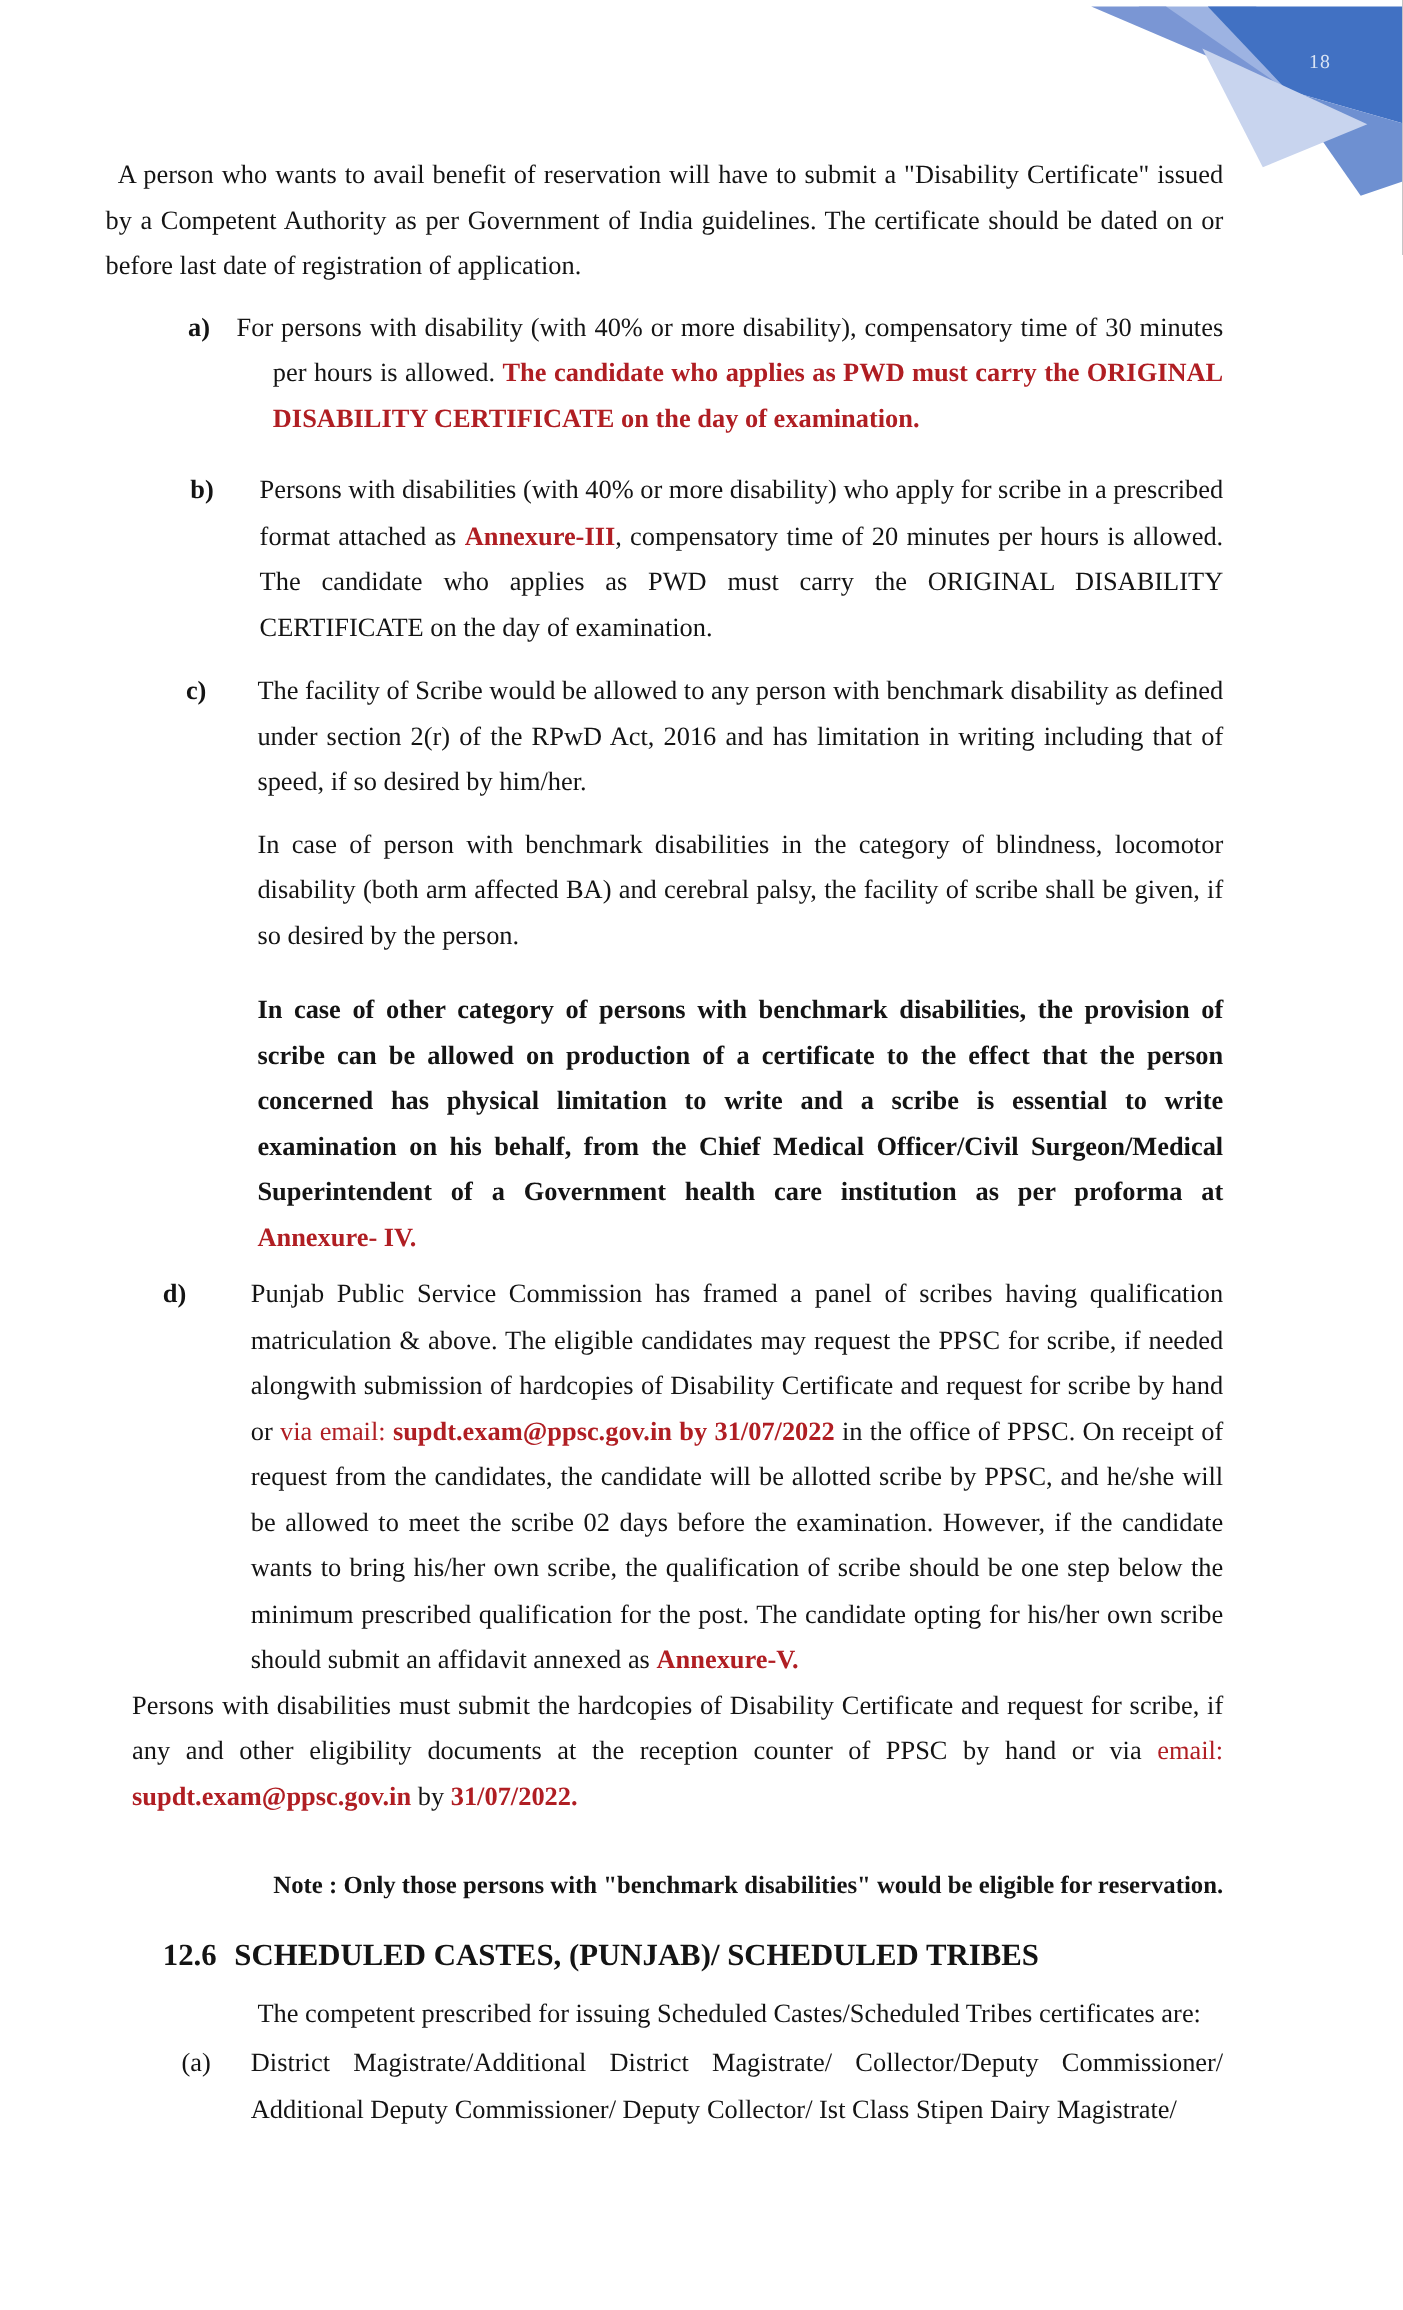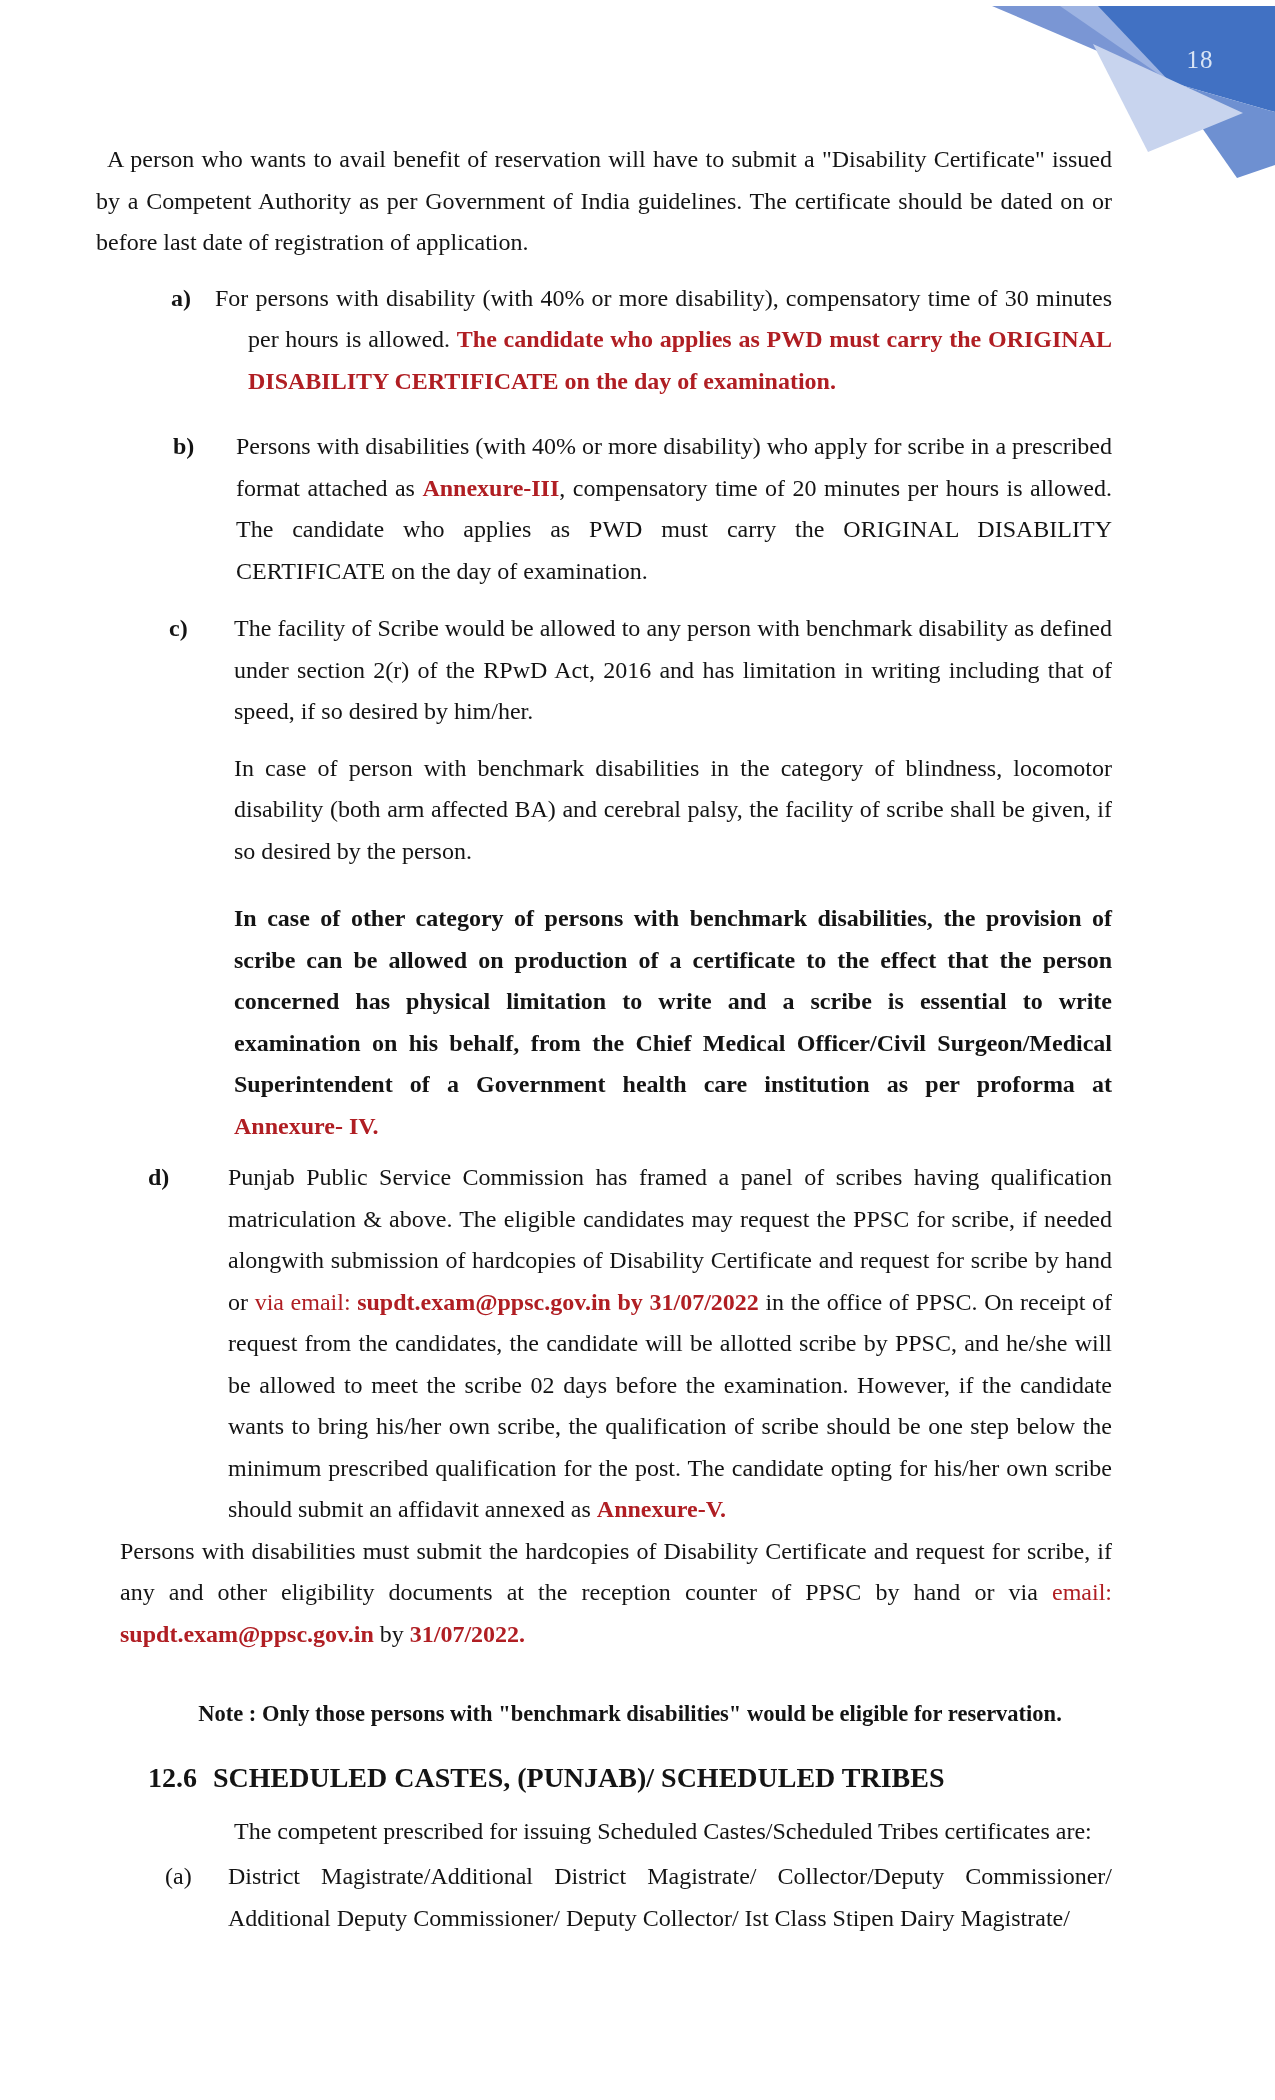--- a/index.html
+++ b/index.html
@@ -4,21 +4,21 @@
 <style>
   html,body{margin:0;padding:0;background:#9a9a9a;}
   .page{
     position:relative;width:1275px;height:2100px;margin:0 auto;
     background:#ffffff;overflow:hidden;
     font-family:"Liberation Serif",serif;color:#141414;
   }
   .corner-svg{position:absolute;top:0;right:0;pointer-events:none;}
   .pageno{
     position:absolute;left:1178px;top:46px;width:44px;
-    font-size:25px;color:#d9e4f4;letter-spacing:1px;text-align:center;
+    font-size:18px;color:#d9e4f4;letter-spacing:1px;text-align:center;
   }
   .content{
     position:absolute;left:0;top:139px;width:1275px;
     padding-right:163px;box-sizing:border-box;
     font-size:24px;line-height:41.5px;
   }
   .blk{text-align:justify;}
   .rn{}
   .b{font-weight:bold;}
   .r{color:#b01e23;}
@@ -26,21 +26,21 @@
   .item{position:relative;}
   .item .label{position:absolute;top:0;font-weight:bold;}
   .v-a .label{left:171px;}  .v-a .txt{padding-left:248px;text-indent:-33px;}
   .v-b .label{left:173px;}  .v-b .txt{padding-left:236px;}
   .v-c .label{left:169px;}  .v-c .txt{padding-left:234px;}
   .v-d .label{left:148px;}  .v-d .txt{padding-left:228px;}
   .v-sub .label{left:165px;font-weight:normal;} .v-sub .txt{padding-left:228px;}
   .v-intro{padding-left:96px;text-indent:11px;}
   .v-hang{padding-left:234px;}
   .v-dcont{padding-left:120px;}
-  .v-note{padding-left:148px;text-align:center;font-size:22.5px;}
+  .v-note{padding-left:148px;text-align:right;font-size:22.5px;}
   .heading{display:flex;padding-left:148px;text-align:left;
            font-size:28px;line-height:46px;font-weight:bold;}
   .heading .num{width:65px;flex:0 0 65px;}
   
   .blk-1{margin-top:14px;} .blk-2{margin-top:24px;} .blk-3{margin-top:16px;}
   .blk-4{margin-top:15px;} .blk-5{margin-top:26px;} .blk-6{margin-top:10px;}
   .blk-7{margin-top:0;}    .blk-8{margin-top:38px;} .blk-9{margin-top:20px;}
   .blk-10{margin-top:10px;} .blk-11{margin-top:4px;}
   .footer{position:absolute;left:120px;right:125px;top:1930px;}
   .footer-rule{height:2px;background:#1c1c1c;}

